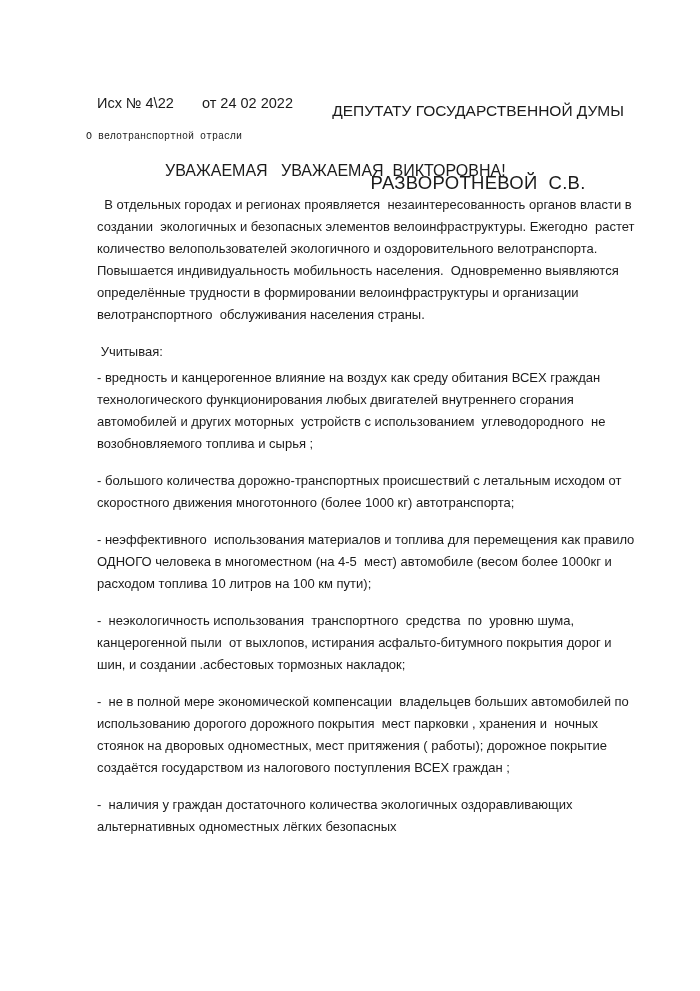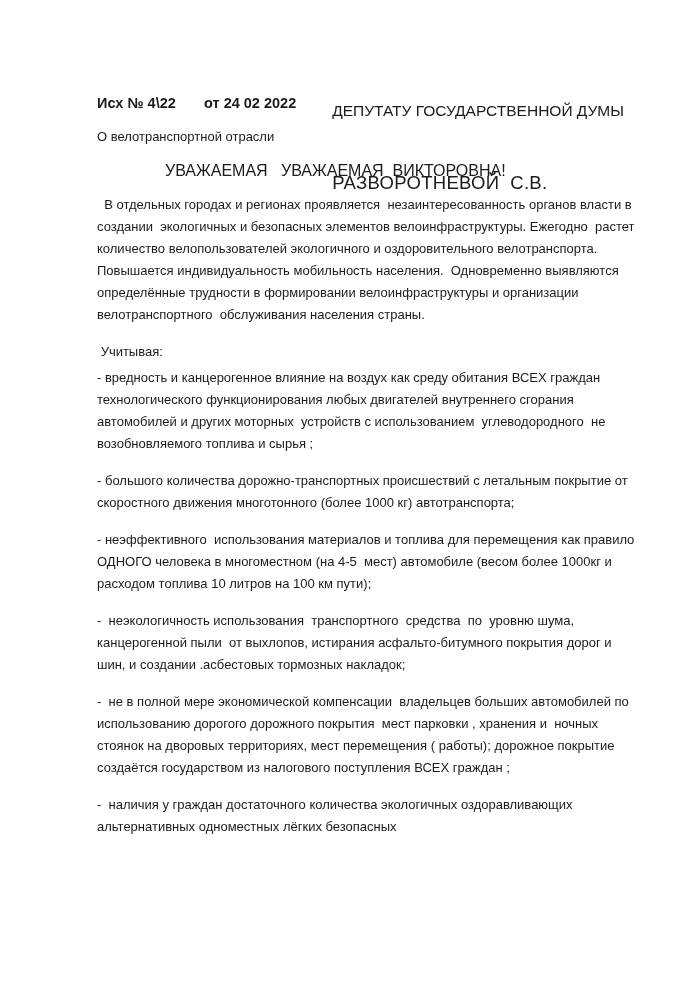--- a/index.html
+++ b/index.html
@@ -13,49 +13,49 @@
     height: 991px;
     background: #ffffff;
     color: #1b1b1b;
     font-family: "Liberation Sans", sans-serif;
     overflow: hidden;
   }
   .recipient-block {
     position: absolute;
     top: 64px;
     right: 76px;
-    text-align: left;
+    text-align: center;
     white-space: pre-wrap;
   }
   .recipient-line1 {
     font-size: 15.5px;
     line-height: 21px;
   }
   .recipient-line2 {
     font-size: 18.5px;
     line-height: 25px;
     margin-top: 13px;
     letter-spacing: 0.3px;
   }
   .ref-line {
     position: absolute;
     top: 94px;
     left: 97px;
     font-size: 14.5px;
     line-height: 19px;
     white-space: pre-wrap;
-    font-weight: bold;
   }
   .subject-line {
     position: absolute;
     top: 128px;
-    left: 97px;
-    font-size: 13px;
+    left: 86px;
+    font-size: 10px;
     line-height: 18px;
     white-space: pre-wrap;
+    font-family: Liberation Mono, monospace;
   }
   .salutation {
     position: absolute;
     top: 160px;
     left: 165px;
     font-size: 16px;
     line-height: 21px;
     white-space: pre-wrap;
   }
   .letter-body {
@@ -87,20 +87,20 @@
   <div class="ref-line">Исх № 4\22       от 24 02 2022</div>
 
   <div class="subject-line">О велотранспортной отрасли</div>
 
   <div class="salutation">УВАЖАЕМАЯ   УВАЖАЕМАЯ  ВИКТОРОВНА!</div>
 
   <div class="letter-body">
     <p class="para intro">  В отдельных городах и регионах проявляется  незаинтересованность органов власти в создании  экологичных и безопасных элементов велоинфраструктуры. Ежегодно  растет количество велопользователей экологичного и оздоровительного велотранспорта. Повышается индивидуальность мобильность населения.  Одновременно выявляются определённые трудности в формировании велоинфраструктуры и организации велотранспортного  обслуживания населения страны.</p>
     <p class="para considering"> Учитывая:</p>
     <p class="para">- вредность и канцерогенное влияние на воздух как среду обитания ВСЕХ граждан  технологического функционирования любых двигателей внутреннего сгорания автомобилей и других моторных  устройств с использованием  углеводородного  не возобновляемого топлива и сырья ;</p>
-    <p class="para">- большого количества дорожно-транспортных происшествий с летальным покрытие от скоростного движения многотонного (более 1000 кг) автотранспорта;</p>
+    <p class="para">- большого количества дорожно-транспортных происшествий с летальным исходом от скоростного движения многотонного (более 1000 кг) автотранспорта;</p>
     <p class="para">- неэффективного  использования материалов и топлива для перемещения как правило  ОДНОГО человека в многоместном (на 4-5  мест) автомобиле (весом более 1000кг и расходом топлива 10 литров на 100 км пути);</p>
     <p class="para">-  неэкологичность использования  транспортного  средства  по  уровню шума, канцерогенной пыли  от выхлопов, истирания асфальто-битумного покрытия дорог и шин, и создании .асбестовых тормозных накладок;</p>
-    <p class="para">-  не в полной мере экономической компенсации  владельцев больших автомобилей по использованию дорогого дорожного покрытия  мест парковки , хранения и  ночных стоянок на дворовых территориях, мест перемещения ( работы); дорожное покрытие создаётся государством из налогового поступления ВСЕХ граждан ;</p>
+    <p class="para">-  не в полной мере экономической компенсации  владельцев больших автомобилей по использованию дорогого дорожного покрытия  мест парковки , хранения и  ночных стоянок на дворовых одноместных, мест притяжения ( работы); дорожное покрытие создаётся государством из налогового поступления ВСЕХ граждан ;</p>
     <p class="para">-  наличия у граждан достаточного количества экологичных оздоравливающих альтернативных одноместных лёгких безопасных</p>
   </div>
 
 </div>
 
 </body></html>

